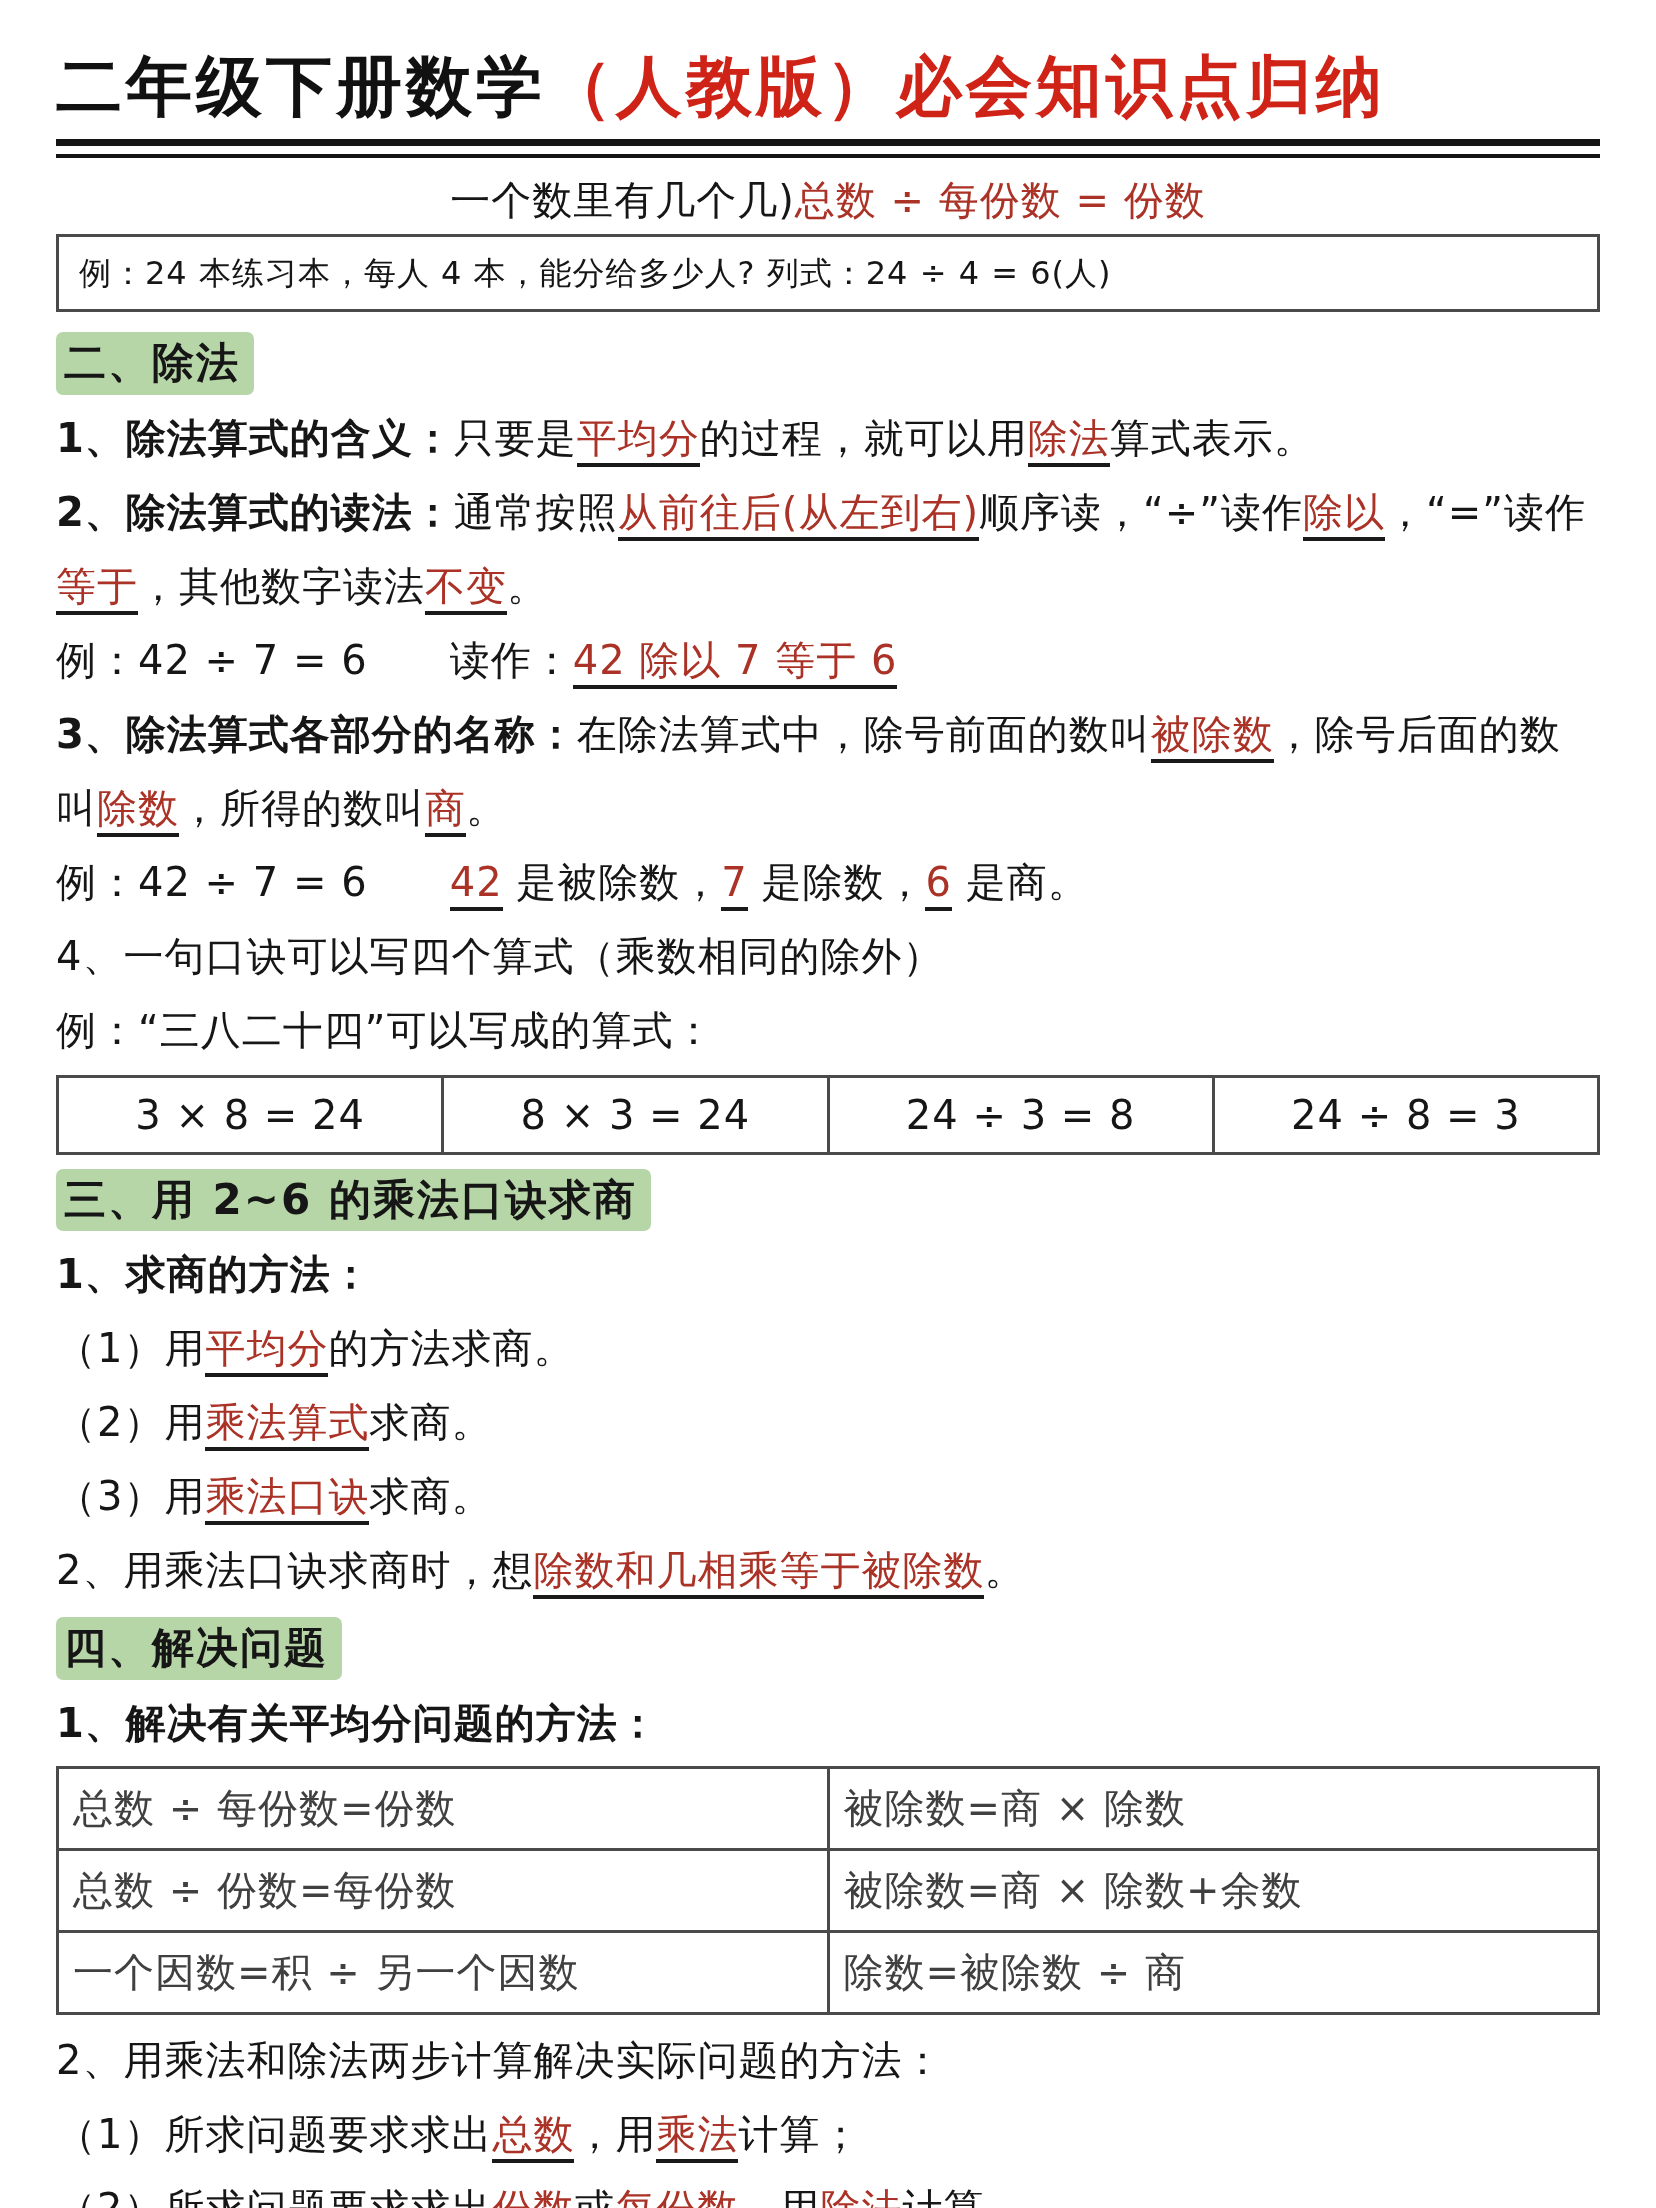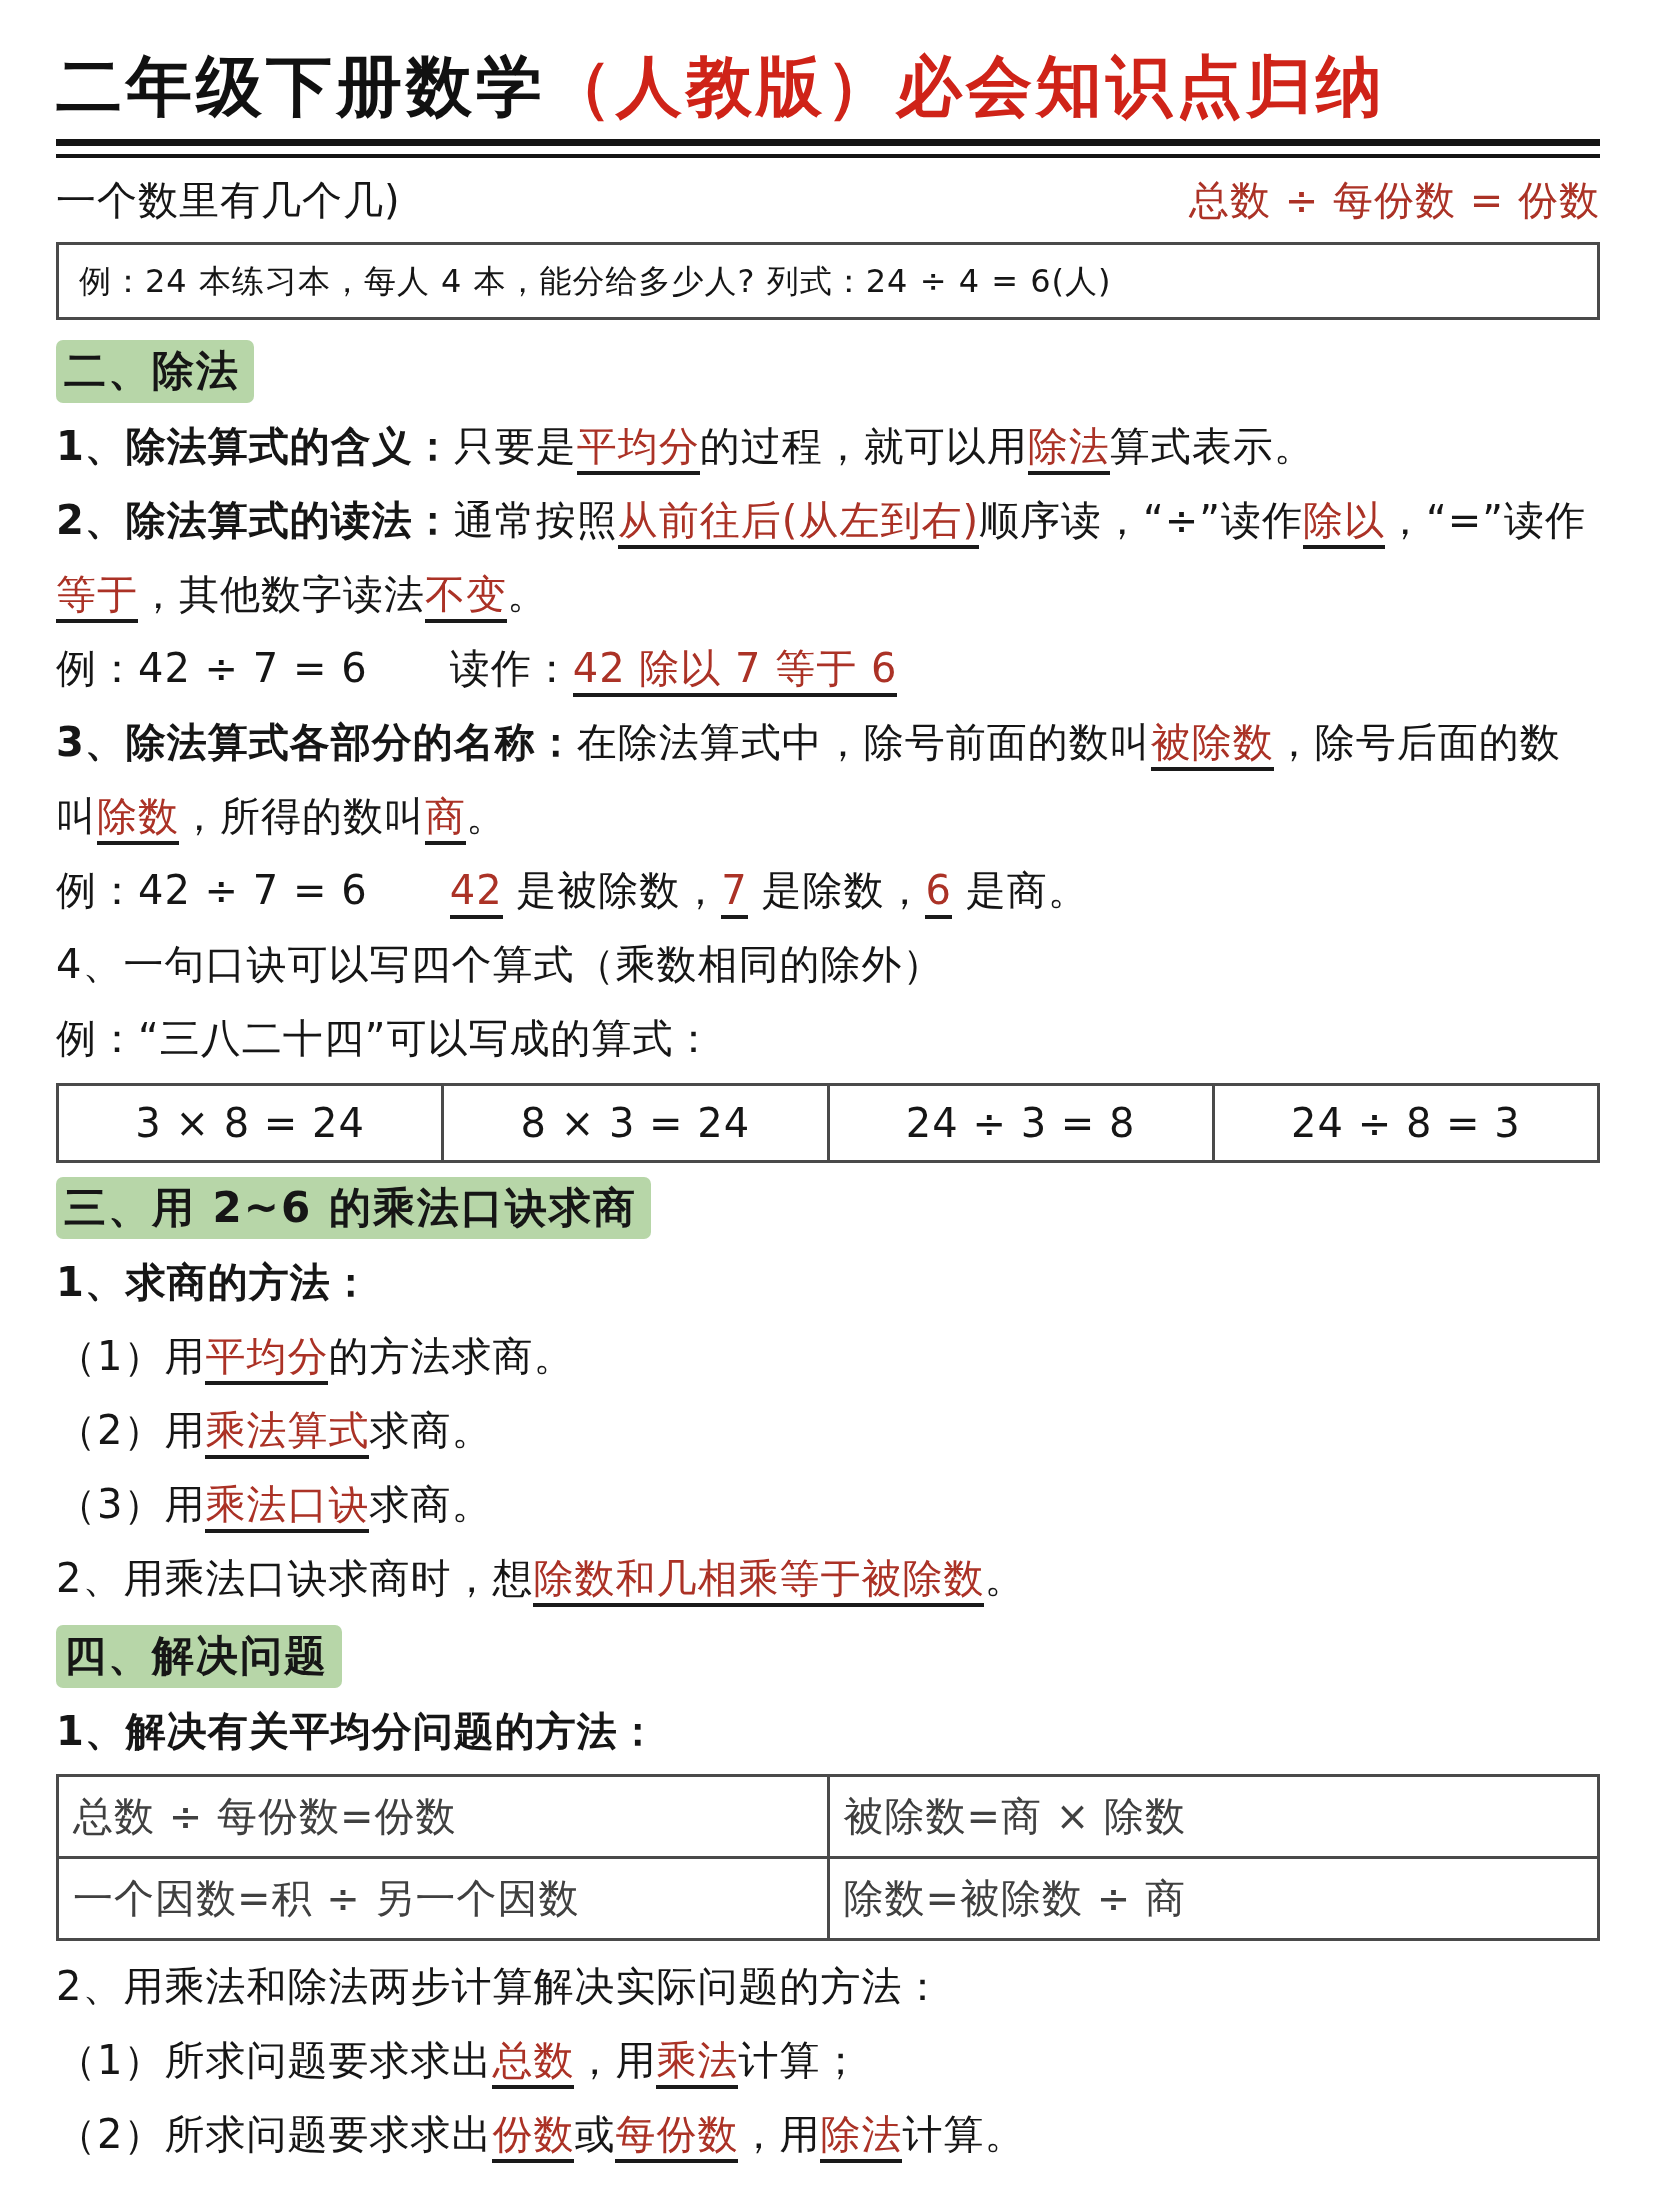--- a/index.html
+++ b/index.html
@@ -13,22 +13,22 @@
     margin:16px 0 10px 0;font-size:66px;font-weight:900;letter-spacing:4px;
     line-height:1.25;white-space:nowrap;
   }
   .title .t-black{color:#111111;}
   .title .t-red{color:#cf2318;}
   .title-rule{
     height:8px;border-top:7px solid #141414;border-bottom:4px solid #141414;
     margin:2px 0 12px 0;
   }
   .intro-row{
-    display:flex;justify-content:space-between;align-items:baseline;
-    font-size:40px;line-height:1.5;margin:4px 0 12px 0;letter-spacing:1px;
+    display:flex;justify-content:center;align-items:baseline;
+    font-size:40px;line-height:1.5;margin:4px 0 4px 0;letter-spacing:1px;
   }
   .red{color:#ab3226;}
   .example-box{
     border:3px solid #4a4a4a;padding:14px 20px;font-size:32px;line-height:1.4;
     letter-spacing:1px;margin:0 0 10px 0;
   }
   .green-head{
     display:inline-block;margin:10px 0 6px 0;padding:5px 14px 5px 8px;
     background:#b7d6a8;font-size:42px;font-weight:bold;letter-spacing:2px;
     line-height:1.25;
@@ -99,20 +99,24 @@
 
 <div class="p"><span class="sg b">1、解决有关平均分问题的方法：</span></div>
 
 <table class="formula-table">
   <tbody>
       <tr>
     <td>总数 ÷ 每份数=份数</td>
     <td>被除数=商 × 除数</td>
   </tr>
   <tr>
+    <td>总数 ÷ 份数=每份数</td>
+    <td>被除数=商 × 除数+余数</td>
+  </tr>
+  <tr>
     <td>一个因数=积 ÷ 另一个因数</td>
     <td>除数=被除数 ÷ 商</td>
   </tr>
 </tbody>
   </table>
 
 <div class="p"><span class="sg">2、用乘法和除法两步计算解决实际问题的方法：</span></div>
 <div class="p"><span class="sg">（1）所求问题要求求出</span><span class="sg ru">总数</span><span class="sg">，用</span><span class="sg ru">乘法</span><span class="sg">计算；</span></div>
 <div class="p"><span class="sg">（2）所求问题要求求出</span><span class="sg ru">份数</span><span class="sg">或</span><span class="sg ru">每份数</span><span class="sg">，用</span><span class="sg ru">除法</span><span class="sg">计算。</span></div>
 

